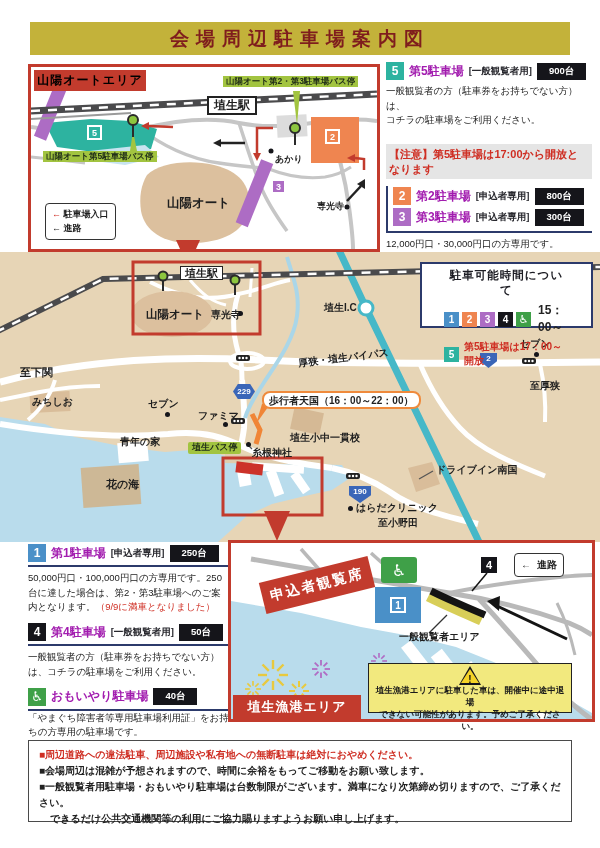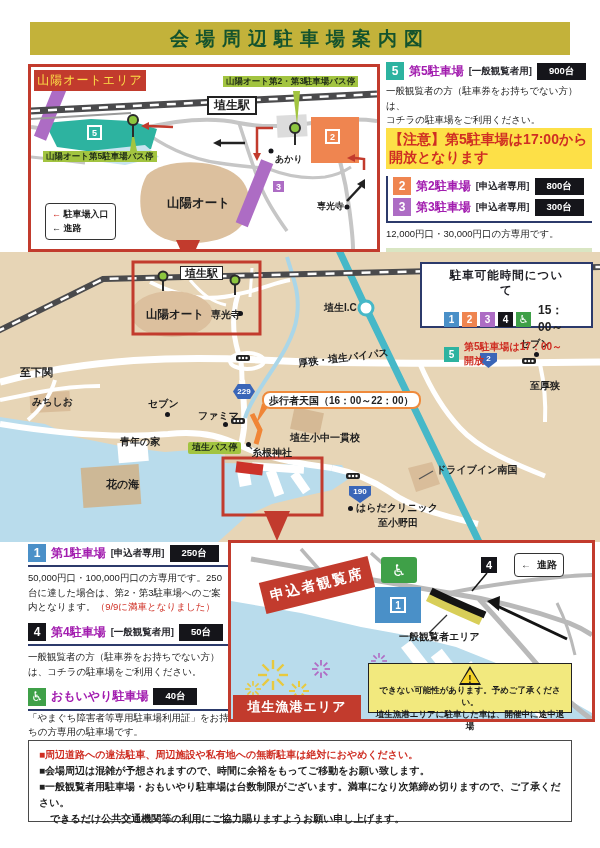--- a/index.html
+++ b/index.html
@@ -1,19 +1,19 @@
 <!DOCTYPE html>
 <html><head>
 <meta charset="utf-8">
 <style>
   body{margin:0}
   .page{position:relative;width:600px;height:848px;background:#fff;overflow:hidden;
         font-family:"Liberation Sans","DejaVu Sans",sans-serif;color:#222}
   .abs{position:absolute}
-  .ttl{left:30px;top:22px;width:540px;height:33px;background:#c3b23a;color:#14532d;
+  .ttl{left:30px;top:22px;width:540px;height:33px;background:#c3b23a;color:#7f1d1d;
        font-size:19px;font-weight:bold;letter-spacing:7px;display:flex;align-items:center;justify-content:center}
   .inset{background:#fff;border:3px solid #c23b2d;box-sizing:border-box}
   .lbl{position:absolute;font-weight:bold;color:#1f1f1f;white-space:nowrap;line-height:1.1}
   .nb{display:inline-flex;align-items:center;justify-content:center;font-weight:bold;color:#fff;
       box-sizing:border-box;flex:none}
   .b-blue{background:#4a90c8}.b-orange{background:#ef8550}.b-purple{background:#ad6cc4}
   .b-black{background:#15151a}.b-teal{background:#2db3a0}.b-green{background:#3fa048}
   .p18{width:18px;height:18px;font-size:12px}
   .p15{width:15px;height:15px;font-size:10px}
   .mapb{border:2px solid #fff;width:15px;height:15px;font-size:9px;position:absolute}
@@ -99,21 +99,21 @@
         <circle cx="102" cy="53" r="5" fill="#8dc63f" stroke="#2a2a2a" stroke-width="2"></circle>
       </g>
       <g>
         <line x1="264" y1="66" x2="264" y2="78" stroke="#2a2a2a" stroke-width="2"></line>
         <circle cx="264" cy="61" r="5" fill="#8dc63f" stroke="#2a2a2a" stroke-width="2"></circle>
       </g>
 
       <circle cx="240" cy="84" r="2.5" fill="#15151a"></circle>
       <circle cx="316" cy="140" r="2.5" fill="#15151a"></circle>
     </svg>
-    <div class="abs" style="left:3px;top:3px;width:112px;height:21px;background:#c23b2d;color:#fde047;font-size:12px;font-weight:normal;display:flex;align-items:center;justify-content:center;letter-spacing:1px">山陽オートエリア</div>
+    <div class="abs" style="left:3px;top:3px;width:112px;height:21px;background:#c23b2d;color:#000000;font-size:12px;font-weight:bold;display:flex;align-items:center;justify-content:center;letter-spacing:1px">山陽オートエリア</div>
     <div class="lbl glabel" style="left:192px;top:9px;font-size:8.5px;padding:1px 3px">山陽オート第2・第3駐車場バス停</div>
     <div class="lbl" style="left:176px;top:29px;font-size:12px;background:#fff;border:2px solid #222;padding:1px 5px">埴生駅</div>
     <div class="lbl glabel" style="left:12px;top:84px;font-size:8.5px;padding:1px 3px">山陽オート第5駐車場バス停</div>
     <span class="nb mapb b-teal" style="left:56px;top:58px">5</span>
     <span class="nb mapb b-orange" style="left:294px;top:62px">2</span>
     <span class="nb mapb b-purple" style="left:240px;top:112px">3</span>
     <div class="lbl" style="left:136px;top:130px;font-size:12.5px">山陽オート</div>
     <div class="lbl" style="left:244px;top:88px;font-size:9px">あかり</div>
     <div class="lbl" style="left:286px;top:135px;font-size:9px">専光寺</div>
     <div class="legend-box" style="left:14px;top:136px">
@@ -128,21 +128,21 @@
     <div class="lot-row">
       <span class="nb p18 b-teal">5</span>
       <span class="lot-name">第5駐車場</span>
       <span class="lot-type">[一般観覧者用]</span>
       <span class="cap">900台</span>
     </div>
     <div class="p" style="margin-top:4px">
       <div>一般観覧者の方（駐車券をお持ちでない方）は、</div>
       <div>コチラの駐車場をご利用ください。</div>
     </div>
-    <div style="margin-top:0;background:#fde047;color:#cf2e23;font-size:14px;font-weight:bold;padding:2.5px 3px">【注意】第5駐車場は17:00から開放となります</div>
+    <div style="margin-top:16px;background:#e5e5e5;color:#cf2e23;font-size:11px;font-weight:bold;padding:2.5px 3px">【注意】第5駐車場は17:00から開放となります</div>
     <div style="margin-top:7px;border-left:2px solid #2c3a6b;border-bottom:2px solid #2c3a6b;padding:1px 0 5px 5px">
       <div class="lot-row">
         <span class="nb p18 b-orange">2</span>
         <span class="lot-name">第2駐車場</span>
         <span class="lot-type">[申込者専用]</span>
         <span class="cap">800台</span>
       </div>
       <div class="lot-row" style="margin-top:3px">
         <span class="nb p18 b-purple">3</span>
         <span class="lot-name">第3駐車場</span>
@@ -400,22 +400,22 @@
       <span>←</span>
       <span>進路</span>
     </div>
     <div class="lbl" style="left:168px;top:88px;font-size:10px">一般観覧者エリア</div>
     <div class="abs" style="left:137px;top:120px;width:204px;height:50px;background:#f2e97e;border:1.5px solid #222;box-sizing:border-box;padding:2px 4px;text-align:center">
       <div class="warn-outer">
           <div class="warn-inner"></div>
           <span class="warn-ex">!</span>
         </div>
       <div style="font-size:8.5px;font-weight:bold;line-height:1.4;color:#1a1a1a">
+        <div>埴生漁港エリアに駐車した車は、開催中に途中退場</div>
         <div>できない可能性があります。予めご了承ください。</div>
-        <div>埴生漁港エリアに駐車した車は、開催中に途中退場</div>
       </div>
     </div>
     <div class="abs" style="left:2px;top:152px;width:128px;height:24px;background:#c23b2d;color:#fff;font-size:13px;font-weight:bold;letter-spacing:1px;display:flex;align-items:center;justify-content:center">埴生漁港エリア</div>
   </div>
 
   <div class="abs" style="left:28px;top:740px;width:544px;height:82px;border:1.5px solid #4a4a4a;box-sizing:border-box;padding:6px 10px">
     <div style="font-size:10px;font-weight:bold;line-height:16px">
       <div class="red">■周辺道路への違法駐車、周辺施設や私有地への無断駐車は絶対におやめください。</div>
       <div>■会場周辺は混雑が予想されますので、時間に余裕をもってご移動をお願い致します。</div>
       <div>■一般観覧者用駐車場・おもいやり駐車場は台数制限がございます。満車になり次第締め切りますので、ご了承ください。</div>

